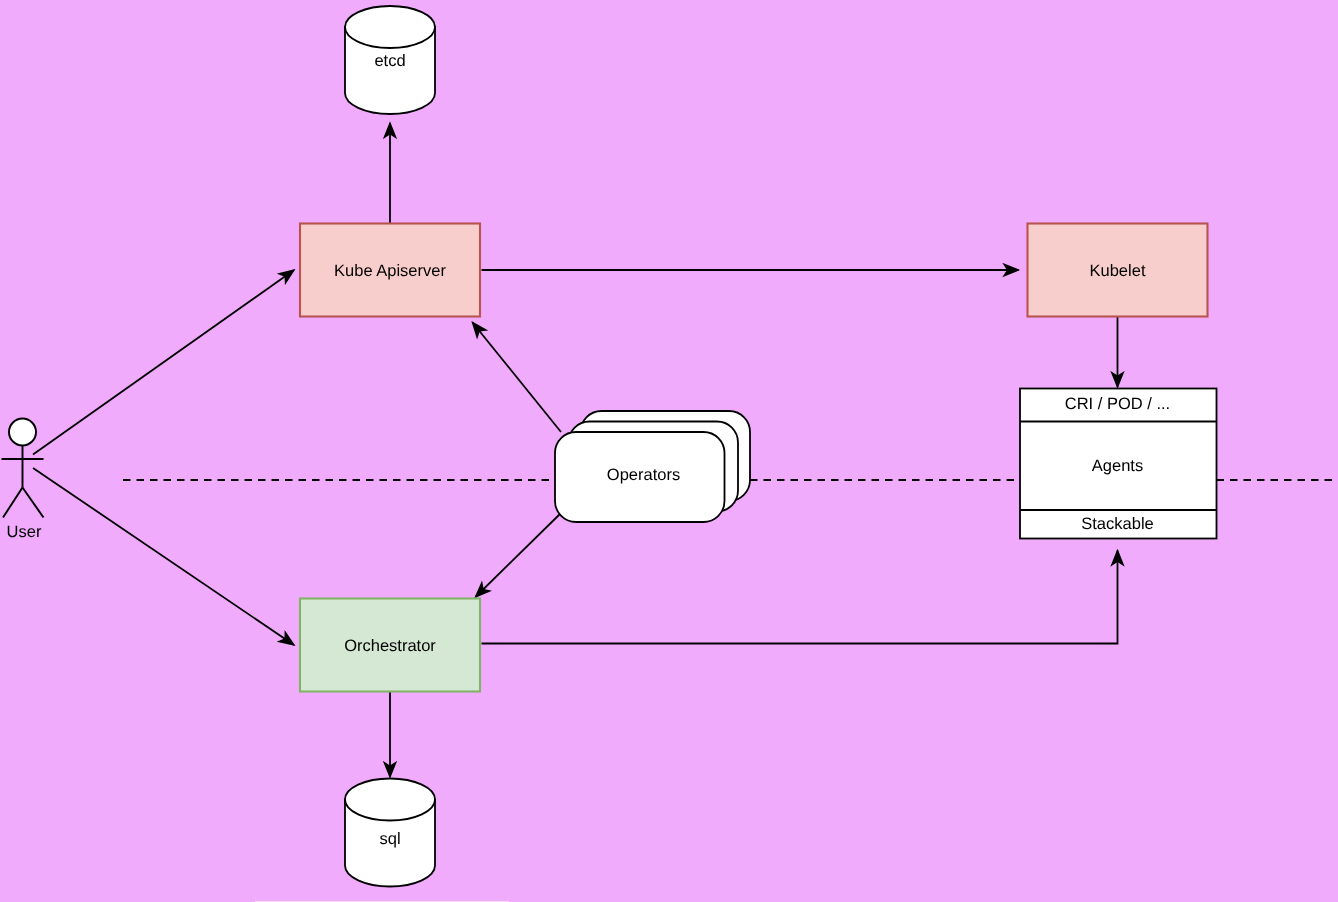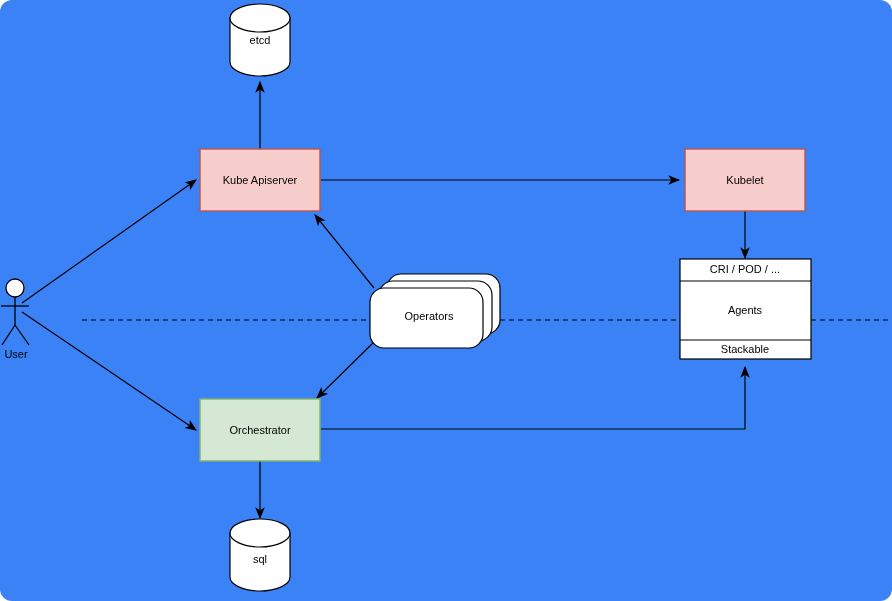--- a/index.html
+++ b/index.html
@@ -4,24 +4,23 @@
 <style>
   html, body {
     margin: 0;
     padding: 0;
     background: #ffffff;
   }
   #canvas {
     position: relative;
     width: 892px;
     height: 601px;
-    background: #3b82f6;
+    background: #f0abfc;
     font-family: "Liberation Sans", sans-serif;
     overflow: hidden;
-    border-radius: 12px;
   }
   svg.layer {
     position: absolute;
     top: 0;
     left: 0;
     width: 892px;
     height: 601px;
   }
   .nodelabel {
     font-family: "Liberation Sans", sans-serif;

